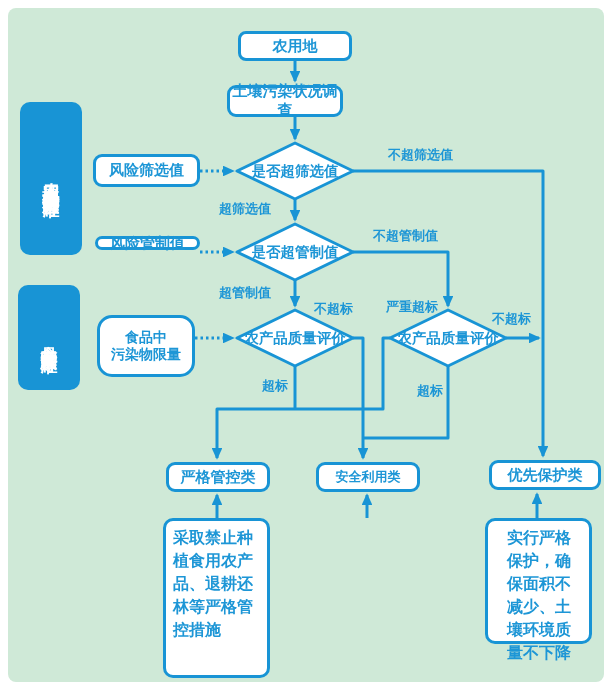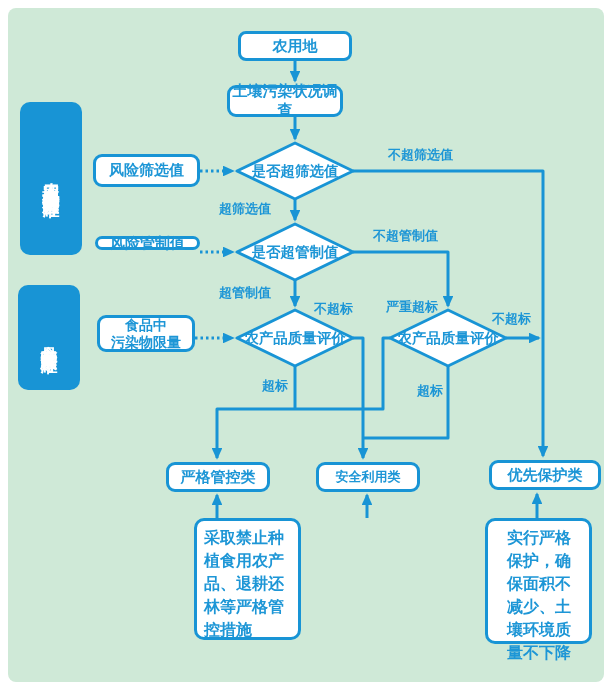--- a/index.html
+++ b/index.html
@@ -70,21 +70,21 @@
   </div>
   <div class="std" style="left:18px;top:285px;width:62px;height:105px;">
     <div class="col">食品安全</div>
     <div class="col">国家标准</div>
   </div>
 
   <div class="node" style="left:238px;top:31px;width:114px;height:30px;font-size:15px;border-radius:8px;">农用地</div>
   <div class="node" style="left:227px;top:85px;width:116px;height:32px;font-size:15px;">土壤污染状况调查</div>
   <div class="node" style="left:93px;top:154px;width:107px;height:33px;font-size:15px;">风险筛选值</div>
   <div class="node" style="left:95px;top:236px;width:105px;height:14px;font-size:15px;text-decoration:underline;">风险管制值</div>
-  <div class="node" style="left:97px;top:315px;width:98px;height:37px;flex-direction:column;">
+  <div class="node" style="left:97px;top:315px;width:98px;height:62px;flex-direction:column;border-radius:15px;">
     <span class="ln">食品中</span>
     <span class="ln">污染物限量</span>
   </div>
 
   <div class="dmtext" style="left:237px;top:143px;width:116px;height:56px;">
     <span class="ln">是否超</span>
     <span class="ln">筛选值</span>
   </div>
   <div class="dmtext" style="left:237px;top:224px;width:116px;height:56px;">
     <span class="ln">是否超</span>
@@ -96,21 +96,21 @@
   </div>
   <div class="dmtext" style="left:390px;top:310px;width:116px;height:56px;">
     <span class="ln">农产品</span>
     <span class="ln">质量评价</span>
   </div>
 
   <div class="node" style="left:166px;top:462px;width:104px;height:30px;font-size:15px;">严格管控类</div>
   <div class="node" style="left:316px;top:462px;width:104px;height:30px;font-size:13px;">安全利用类</div>
   <div class="node" style="left:489px;top:460px;width:112px;height:30px;font-size:15px;">优先保护类</div>
 
-  <div class="desc" style="left:163px;top:518px;width:107px;height:122px;margin-left:31px;">采取禁止种植食用农产品、退耕还林等严格管控措施</div>
+  <div class="desc" style="left:163px;top:518px;width:107px;height:160px;">采取禁止种植食用农产品、退耕还林等严格管控措施</div>
   <div class="desc" style="left:485px;top:518px;width:107px;height:126px;padding-left:19px;">实行严格保护，确保面积不减少、土壤环境质量不下降</div>
 
   <div class="elabel" style="left:388px;top:146px;">不超筛选值</div>
   <div class="elabel" style="left:219px;top:200px;">超筛选值</div>
   <div class="elabel" style="left:373px;top:227px;">不超管制值</div>
   <div class="elabel" style="left:219px;top:284px;">超管制值</div>
   <div class="elabel" style="left:314px;top:300px;">不超标</div>
   <div class="elabel" style="left:262px;top:377px;">超标</div>
   <div class="elabel" style="left:386px;top:298px;">严重超标</div>
   <div class="elabel" style="left:492px;top:310px;">不超标</div>

